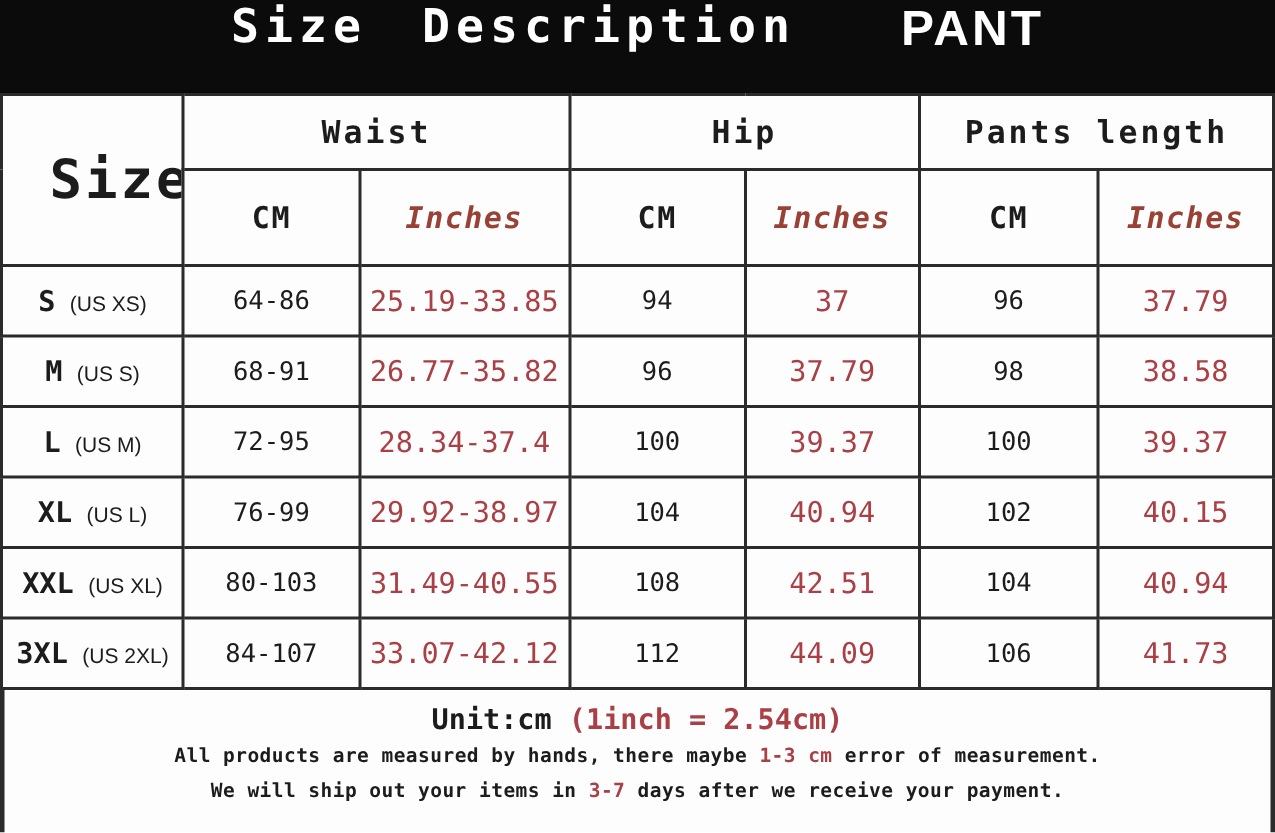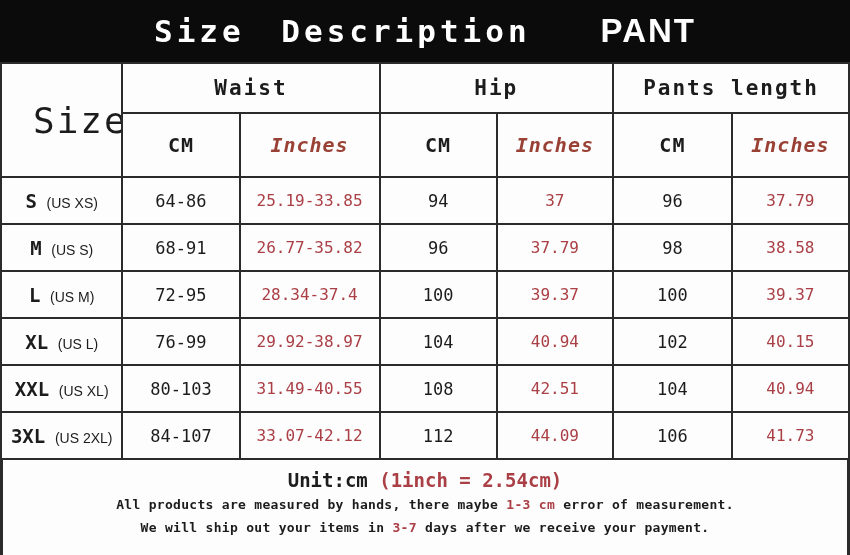--- a/index.html
+++ b/index.html
@@ -4,44 +4,44 @@
 <style>
   html,body { margin:0; padding:0; background:#ffffff; }
   .page {
     position:relative; width:850px; height:555px; background:#fdfdfd;
     font-family:"DejaVu Sans Mono","Liberation Mono",monospace;
     color:var(--text-black,#1c1c1c); overflow:hidden; box-sizing:border-box;
   }
   
   .banner {
     height:62px; background:var(--banner-bg,#0b0b0b); color:var(--banner-text,#ffffff);
-    display:flex; align-items:center; justify-content:center; gap:30px;
+    display:flex; align-items:flex-start; justify-content:center; gap:30px;
   }
   .banner .t1 { font-size:31px; font-weight:bold; letter-spacing:4px; word-spacing:14px; }
   .banner .t2 { font-size:33px; font-weight:bold; font-family:"Liberation Sans",sans-serif; letter-spacing:2px;margin-left:40px; }
 
   
   table.size-table {
     width:850px; height:378px; border-collapse:collapse; table-layout:fixed;
   }
   .size-table th, .size-table td {
     border:2px solid var(--border,#2b2b2b); text-align:center; vertical-align:middle; padding:0;
     font-weight:normal; overflow:hidden; white-space:nowrap;
   }
   .col-size{width:14.3%} .col-wcm{width:13.8%} .col-win{width:16.5%}
   .col-hcm{width:13.8%} .col-hin{width:13.7%} .col-lcm{width:14.0%} .col-lin{width:13.8%}
   tr.group-row { height:50px; }
   tr.unit-row { height:64px; }
   tbody tr { height:47px; }
-  th.corner { font-size:36px; font-weight:normal; letter-spacing:2px;padding-left:31px; }
+  th.corner { font-size:36px; font-weight:bold; letter-spacing:2px;padding-left:31px; }
   th.group { font-size:21px; font-weight:bold; letter-spacing:2px; }
   th.unit-cm { font-size:20px; font-weight:bold; letter-spacing:1px; }
   th.unit-in { font-size:20px; font-weight:bold; letter-spacing:1px; color:var(--header-red,#9a4136);font-style:italic; }
   td.v-cm { font-size:17px; }
-  td.v-in { font-size:16px; color:var(--value-red,#aa3f46); }
+  td.v-in { font-size:19px; color:var(--value-red,#aa3f46); }
   th.size-cell { font-weight:normal; }
   .sz { font-size:19px; font-weight:bold; }
   .us { font-size:14px; font-family:"Liberation Sans",sans-serif; letter-spacing:0; }
 
   
   .notes {
     height:115px; box-sizing:border-box;
     border:3px solid var(--border,#2b2b2b); border-top:none;
     text-align:center; font-weight:bold; padding-top:7px;
   }

